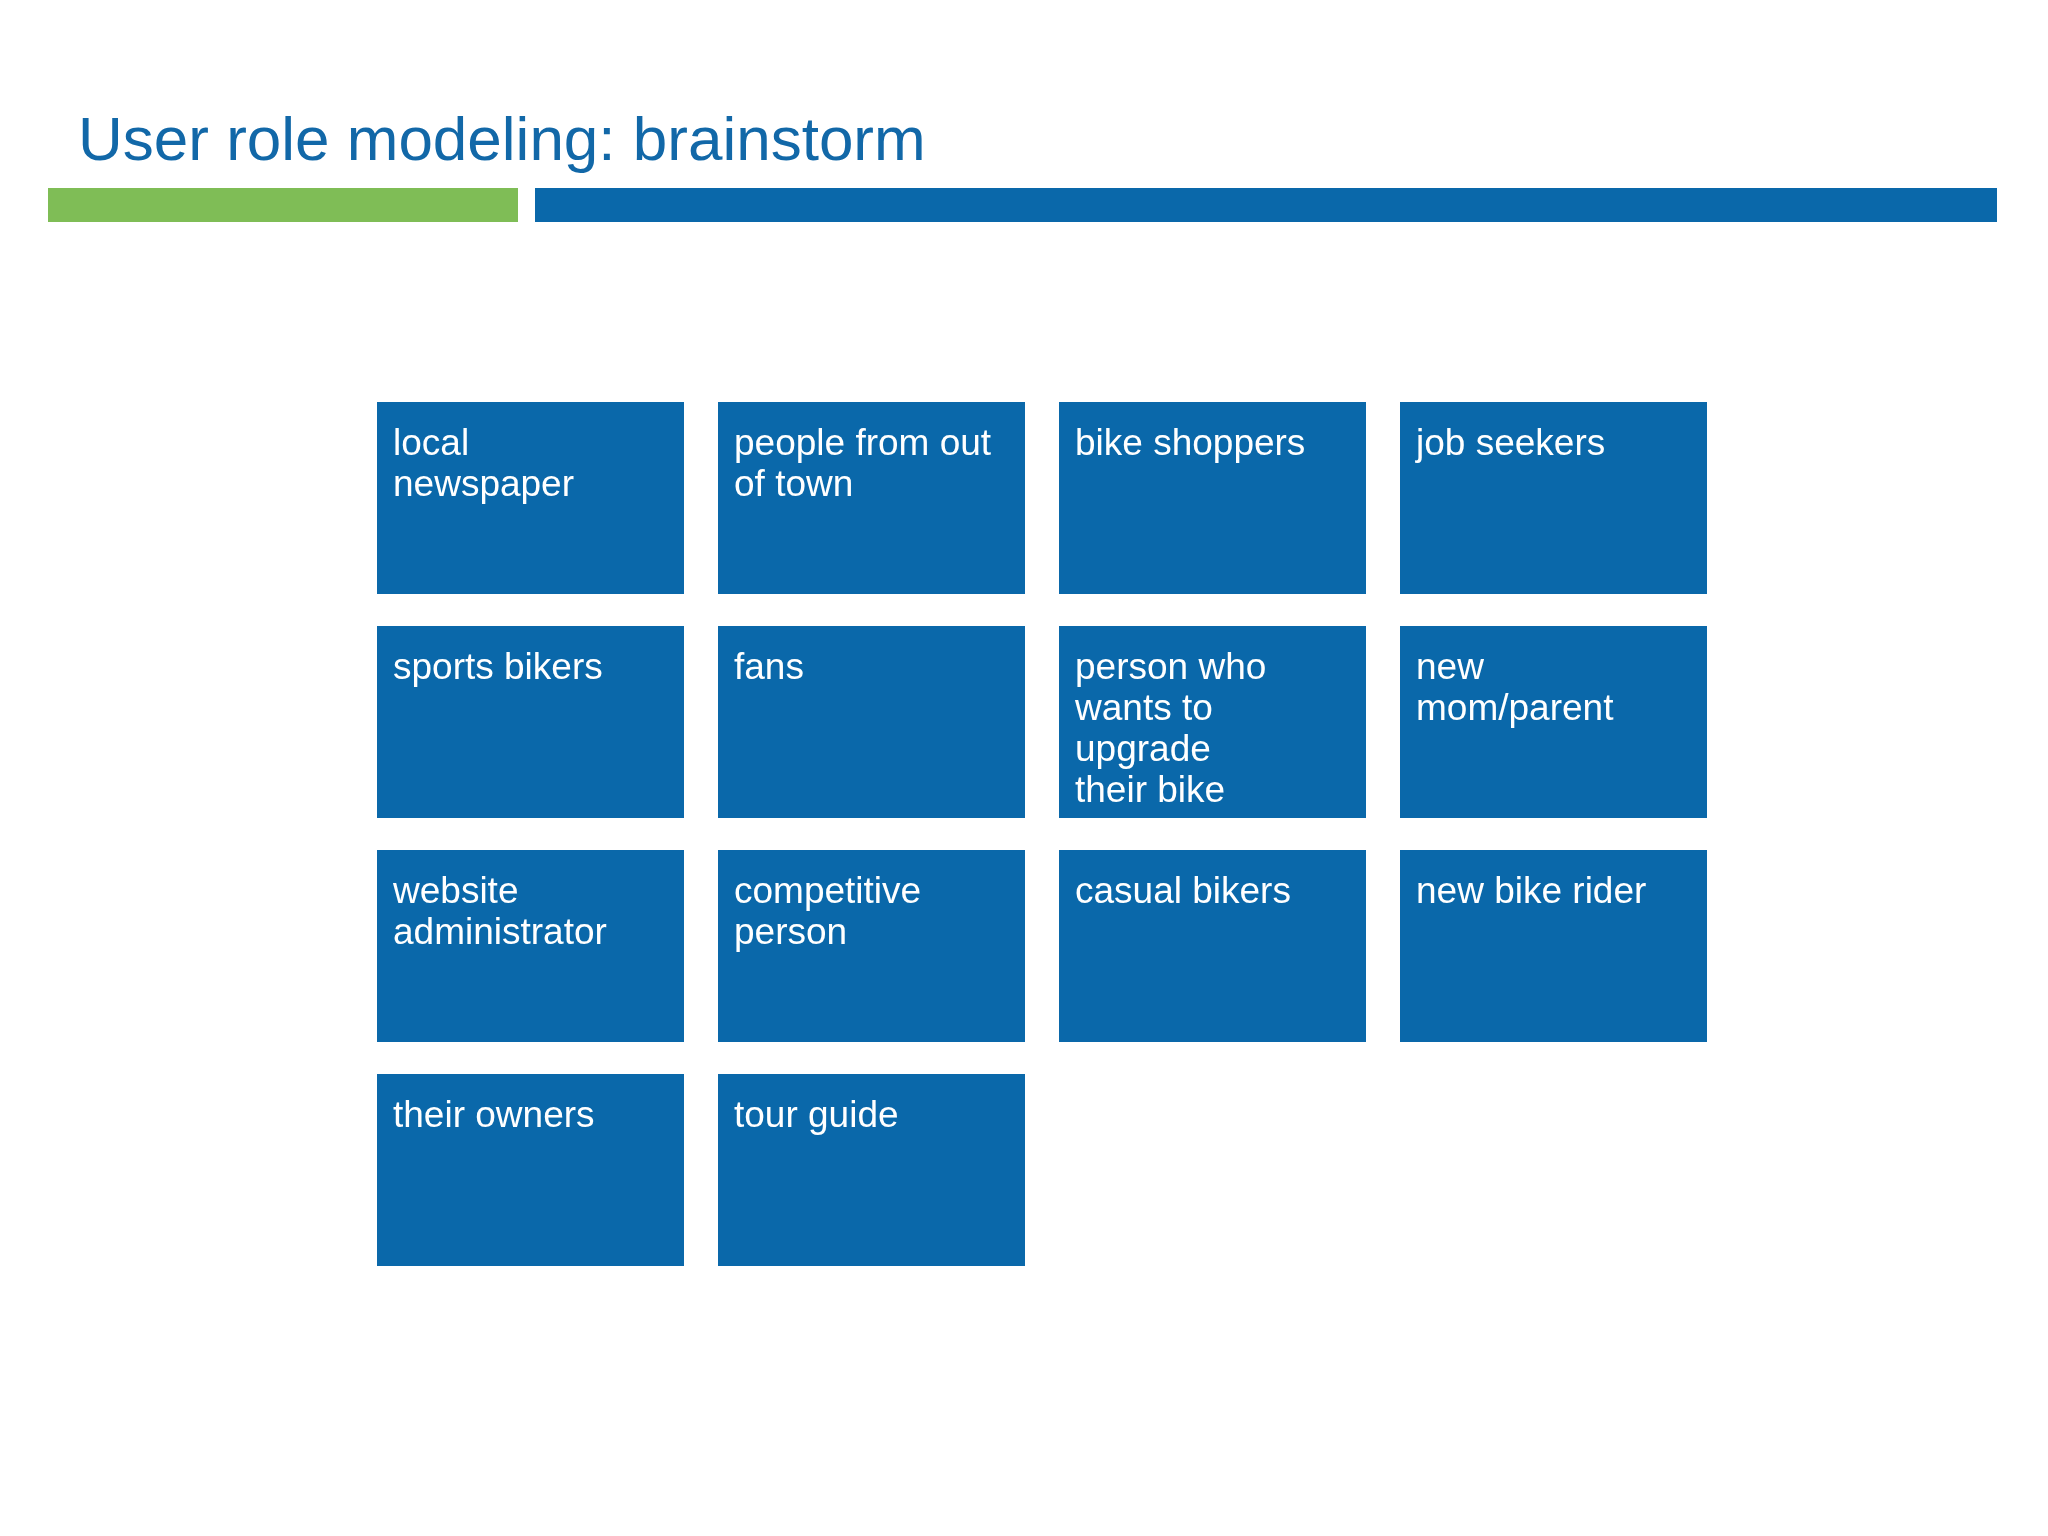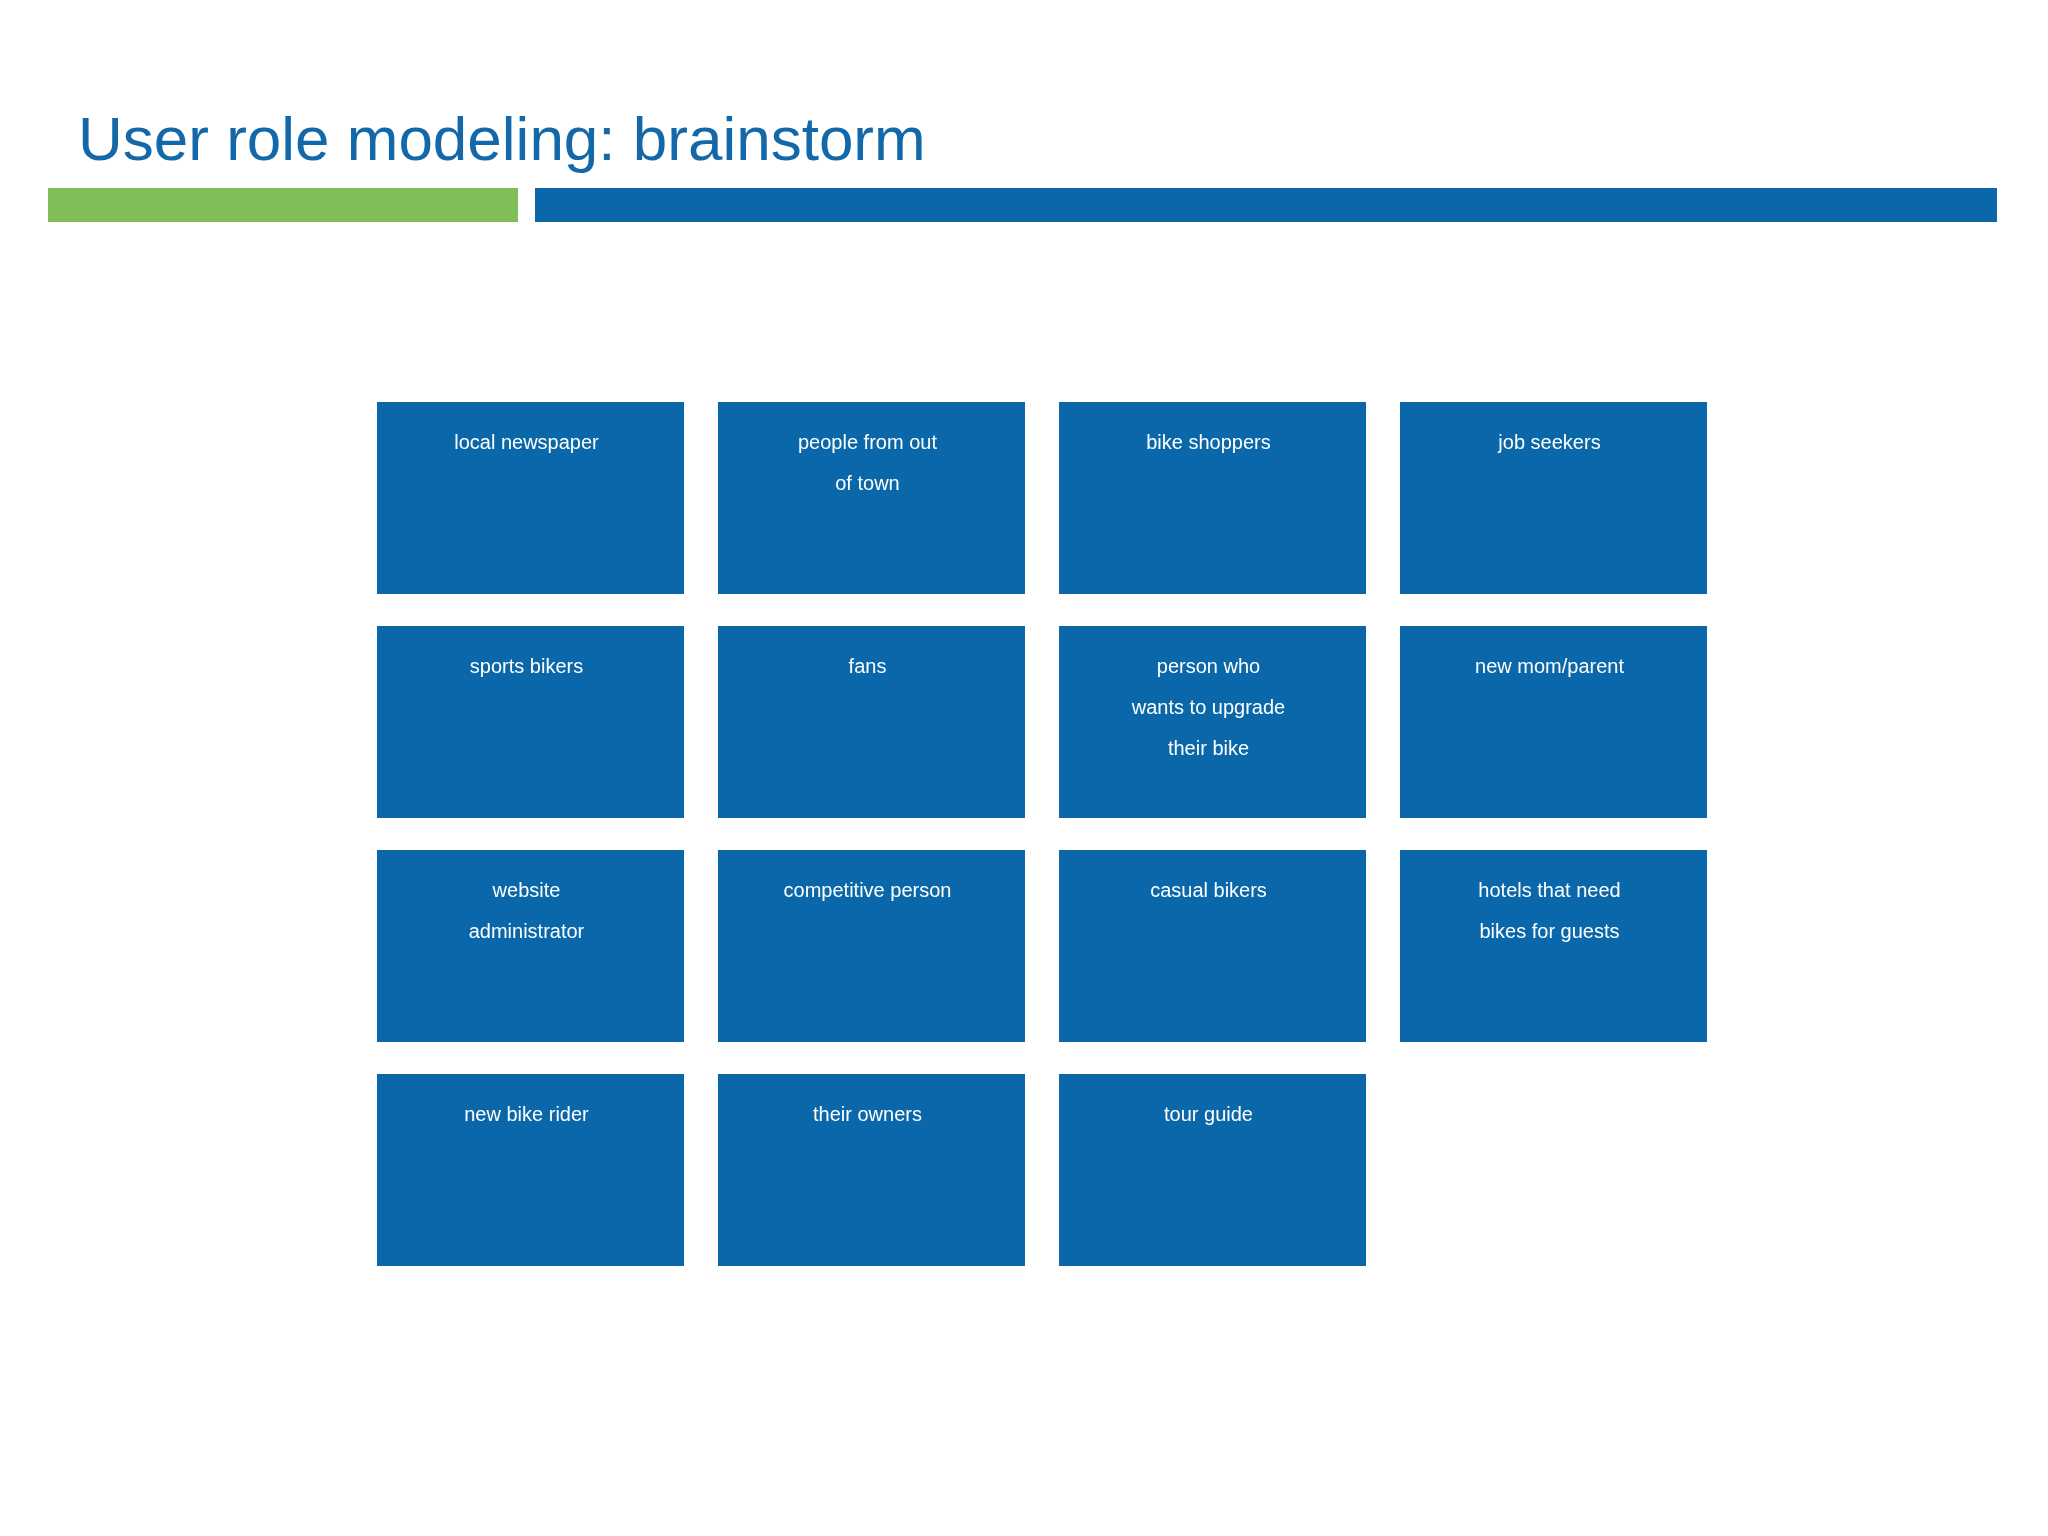--- a/index.html
+++ b/index.html
@@ -75,22 +75,22 @@
     column-gap: 34px;
     row-gap: 32px;
   }
 
   .card {
     background: #0A68AA;
     color: #ffffff;
     display: block;
     padding: 20px 24px 0 16px;
     box-sizing: border-box;
-    text-align: center;
-    font-size: 20px;
+    text-align: left;
+    font-size: 37px;
     line-height: 41px;
     font-weight: 400;
     white-space: pre-line;
     overflow: hidden;
   }
 </style>
 </head>
 <body>
 
 <div id="slide">
@@ -111,20 +111,18 @@
       <div class="card">sports bikers</div>
       <div class="card">fans</div>
       <div class="card">person who
 wants to upgrade
 their bike</div>
       <div class="card">new mom/parent</div>
       <div class="card">website
 administrator</div>
       <div class="card">competitive person</div>
       <div class="card">casual bikers</div>
-      <div class="card">hotels that need
-bikes for guests</div>
       <div class="card">new bike rider</div>
       <div class="card">their owners</div>
       <div class="card">tour guide</div>
     </div>
 
 </div>
 
 </body></html>

